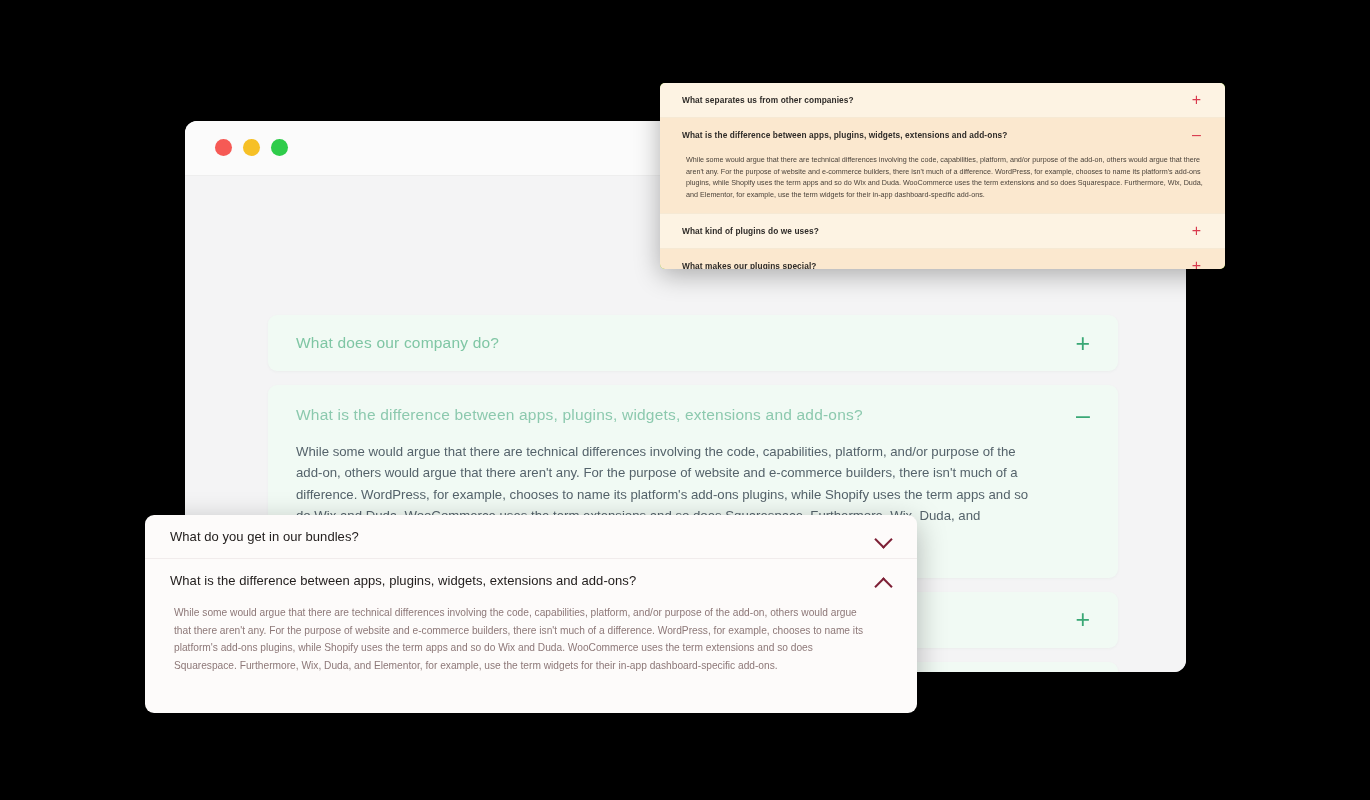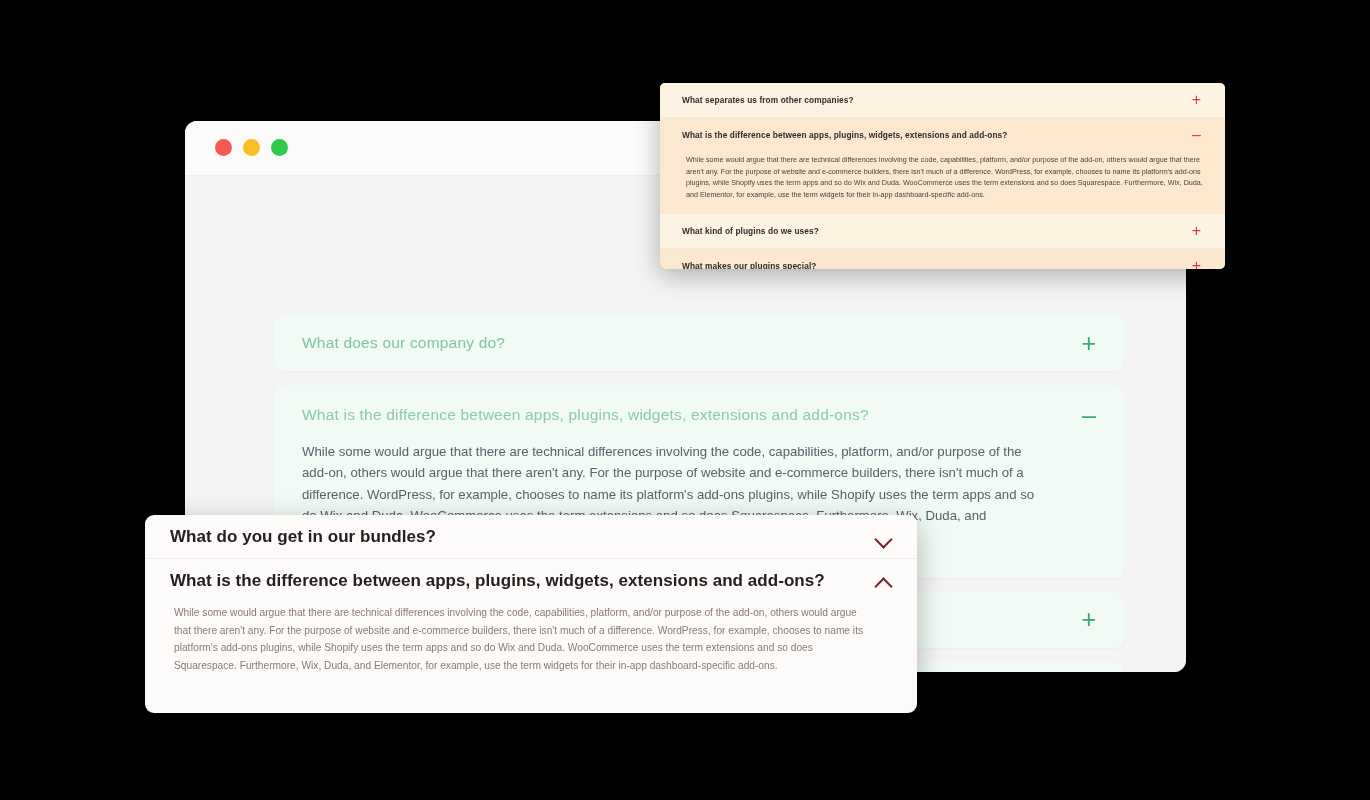--- a/index.html
+++ b/index.html
@@ -52,21 +52,21 @@
     width: 17px; height: 17px;
     border-radius: 50%;
     display: block;
   }
   .dot.red    { background: #f65a55; }
   .dot.yellow { background: #f6c026; }
   .dot.green  { background: #2ecc4a; }
 
   .browser-body {
     position: absolute;
-    left: 14px; top: 55px;
+    left: 8px; top: 55px;
     width: 100%;
     height: 496px;
     background: #f4f4f5;
   }
 
   
   .mint-accordion {
     position: absolute;
     left: 75px;          
     top: 139px;          
@@ -171,22 +171,22 @@
   .white-row { position: relative; }
   .white-row + .white-row { border-top: 1px solid #f1ecec; }
   .white-head {
     display: flex;
     align-items: center;
     justify-content: space-between;
     padding: 0 25px;
     height: 43px;
   }
   .white-q {
-    font-size: 17px;
-    font-weight: 700;
+    font-size: 13px;
+    font-weight: 400;
     color: #24201f;
     letter-spacing: 0.05px;
   }
   .white-body {
     padding: 2px 46px 16px 29px;
     font-size: 10.2px;
     line-height: 1.72;
     color: #8d7878;
   }
   .chev {

